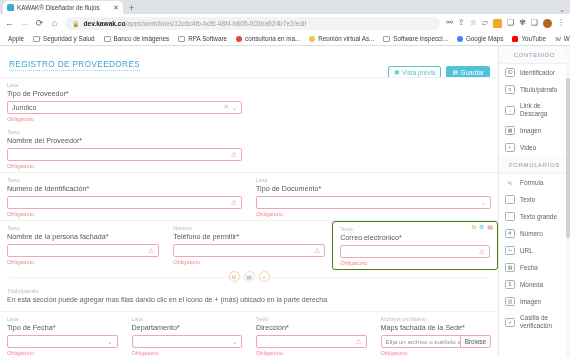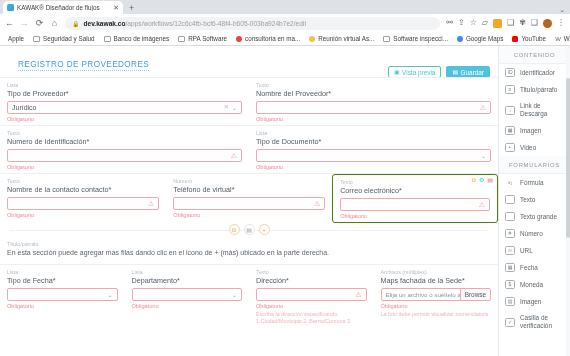--- a/index.html
+++ b/index.html
@@ -140,21 +140,21 @@
     position: relative;
     overflow: hidden;
     background: #fff;
   }
   .page-title {
     font-size: 7.6px;
     color: #4a4a4a;
     padding: 7px 0 0 7px;
   }
   .form-head {
-    padding: 11px 0 6px 18px;
+    padding: 11px 0 6px 9px;
   }
   .form-head-txt {
     font-size: 8.2px;
     color: #3aa0dd;
     letter-spacing: .4px;
     border-bottom: 1px dotted #9ccdee;
     display: inline-block;
     padding-bottom: 1px;
   }
   .actions {
@@ -185,21 +185,21 @@
     border: 1px solid #4ec3d9;
   }
   .btn-ic { font-size: 6px; line-height: 1; }
 
   
   .row {
     display: flex;
     border-top: 1px solid #eef1f3;
     position: relative;
   }
-  .row.first { border-top: 1px solid #eef1f3; }
+  .row.first { border-top: 1px solid #eef1f3; flex-direction: column; }
   .cell {
     padding: 4px 7px 3px 7px;
     position: relative;
     min-width: 0;
   }
   .cell.hovered {
     border: 1px solid #4d7c0f;
     border-radius: 3px;
     background: #fff;
     box-shadow: 0 0 2px rgba(0,0,0,.05);
@@ -532,30 +532,30 @@
           <span class="inp-val"></span>
           <span class="inp-ic chev">⌄</span>
         </div>
         <div class="helper">Obligatorio</div>
       </div>
     </div>
 
     <div class="row">
       <div class="cell" style="width:33.4%">
         <div class="type-lbl">Texto</div>
-        <div class="fld-lbl">Nombre de la contacto contacto*</div>
+        <div class="fld-lbl">Nombre de la persona fachada*</div>
         <div class="inp">
           <span class="inp-val"></span>
           <span class="inp-ic warn">⚠</span>
         </div>
         <div class="helper">Obligatorio</div>
       </div>
       <div class="cell" style="width:33.3%">
         <div class="type-lbl">Número</div>
-        <div class="fld-lbl">Teléfono de virtual*</div>
+        <div class="fld-lbl">Teléfono de permitir*</div>
         <div class="inp">
           <span class="inp-val"></span>
           <span class="inp-ic warn">⚠</span>
         </div>
         <div class="helper">Obligatorio</div>
       </div>
       <div class="cell hovered" style="width:33.3%">
         <div class="card-ics">
           <span class="card-ic" style="color:#f0a850">⧉</span>
           <span class="card-ic" style="color:#4ec3d9">⚙</span>

